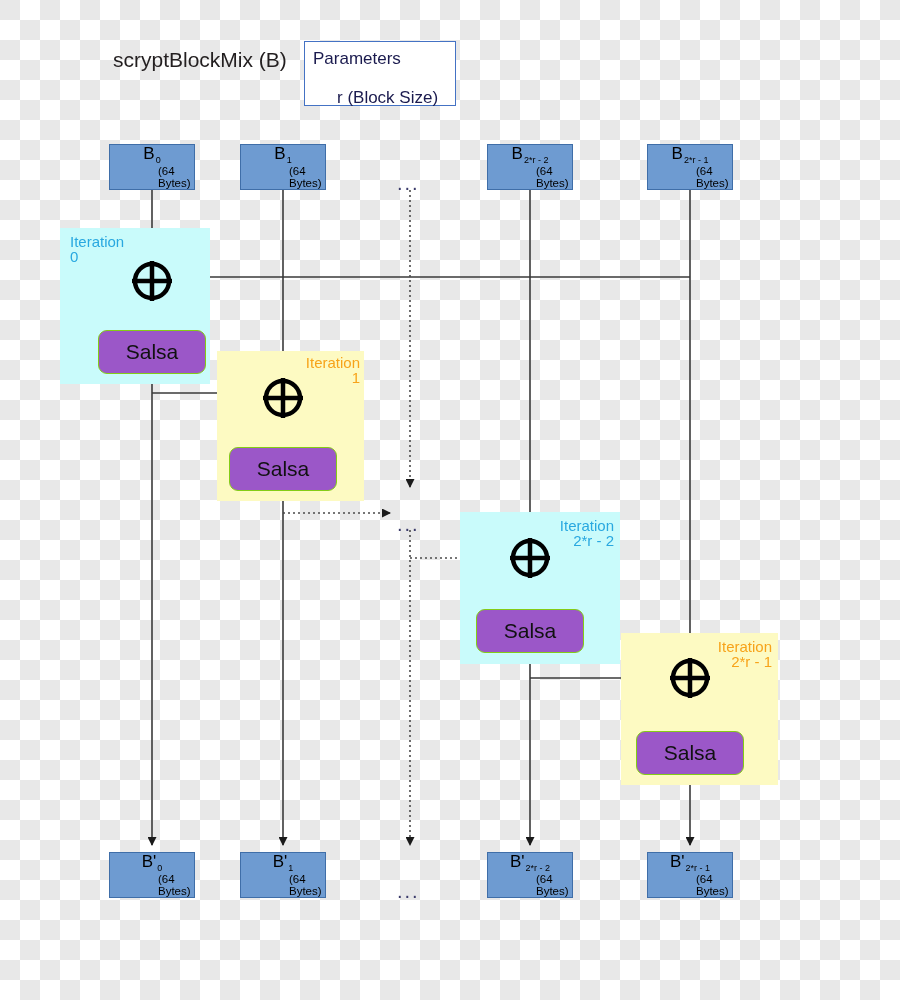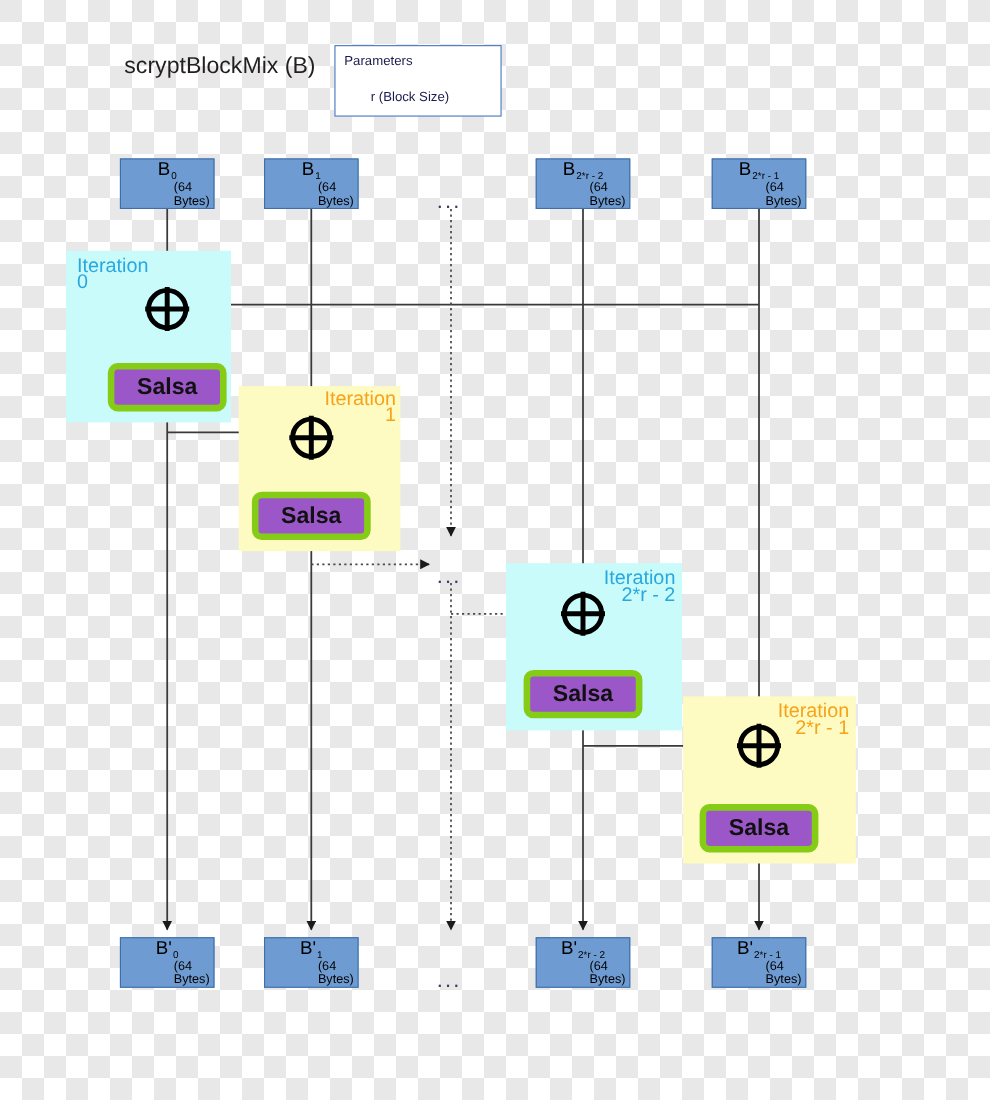--- a/index.html
+++ b/index.html
@@ -21,21 +21,21 @@
   }
 
   
   .params{
     position:absolute;
     border:1px solid #4472c4;
     background:#ffffff;
     box-sizing:border-box;
   }
   .params .prow{
-    font-size:12px;color:#1a1a4e;
+    font-size:17px;color:#1a1a4e;
     padding:2px 0 2px 8px;
     line-height:1.15;
     white-space:nowrap;
   }
   .params .prow.first{padding-top:7px;}
   .params .prow.second{padding-top:17px;margin-left:24px;}
 
   
   .bblock{
     position:absolute;
@@ -61,37 +61,37 @@
 
   
   .iter{
     position:absolute;
     box-sizing:border-box;
   }
   .iter.cyan{background:#c9fbfb;}
   .iter.yellow{background:#fdfac2;}
   .iterlabel{
     position:absolute;
-    font-size:18px;line-height:15px;
+    font-size:15px;line-height:15px;
     white-space:nowrap;
   }
   .iterlabel.cyan{color:#29a8e0;}
   .iterlabel.yellow{color:#f7a31a;}
   .iterlabel.rightal{text-align:right;}
 
   
   .salsa{
     position:absolute;
     width:108px;height:44px;
     background:#9b57c8;
-    border:6px solid #84cc16;
+    border:1px solid #84cc16;
     border-radius:9px;
     box-sizing:border-box;
     display:flex;align-items:center;justify-content:center;
-    font-size:21px;color:#111;font-weight:bold;
+    font-size:21px;color:#111;
   }
 
   
   .xor{
     position:absolute;
     width:44px;height:44px;
   }
 
   
   .hdots{

